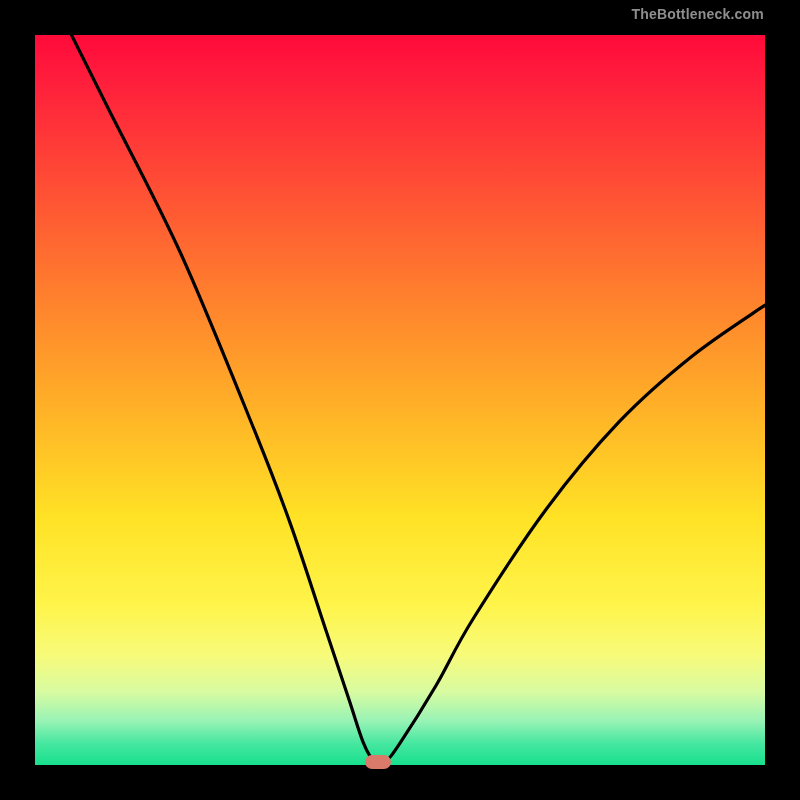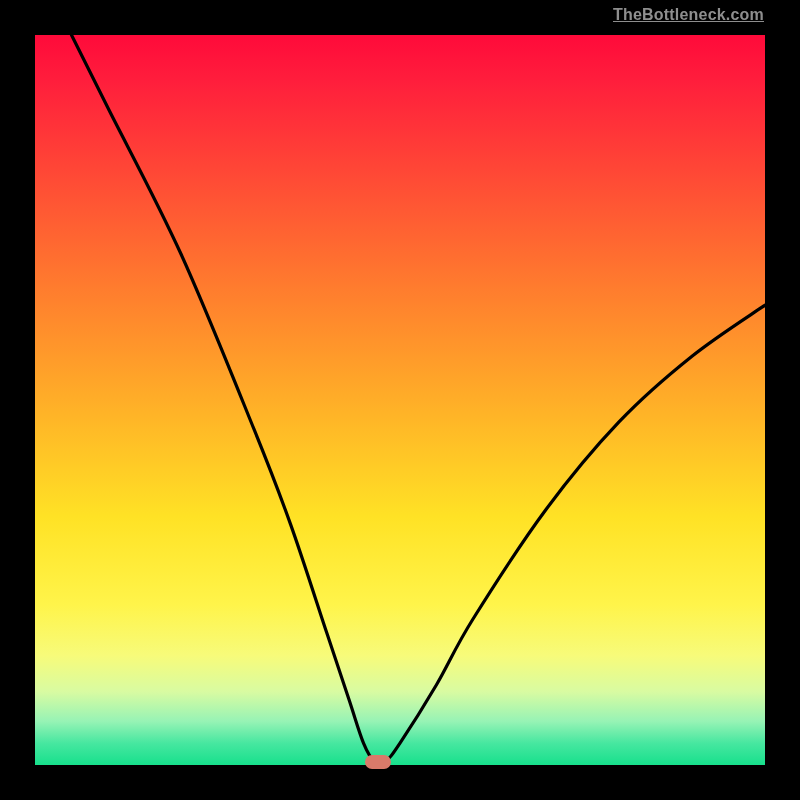--- a/index.html
+++ b/index.html
@@ -37,26 +37,25 @@
       #97f3b5 94%,
       #47e7a0 97%,
       #17e08c 100%
     );
   }
   .watermark {
     position: absolute;
     top: 6px;
     right: 36px;
     font-family: Arial, Helvetica, sans-serif;
-    font-size: 16px;
+    font-size: 14px;
     font-weight: 600;
     color: #8e8e8e;
     letter-spacing: 0.2px;
     user-select: none;
-    text-decoration: underline;
   }
   svg.curve {
     position: absolute;
     left: 0;
     top: 0;
     width: 730px;
     height: 730px;
     overflow: visible;
   }
   .marker {

